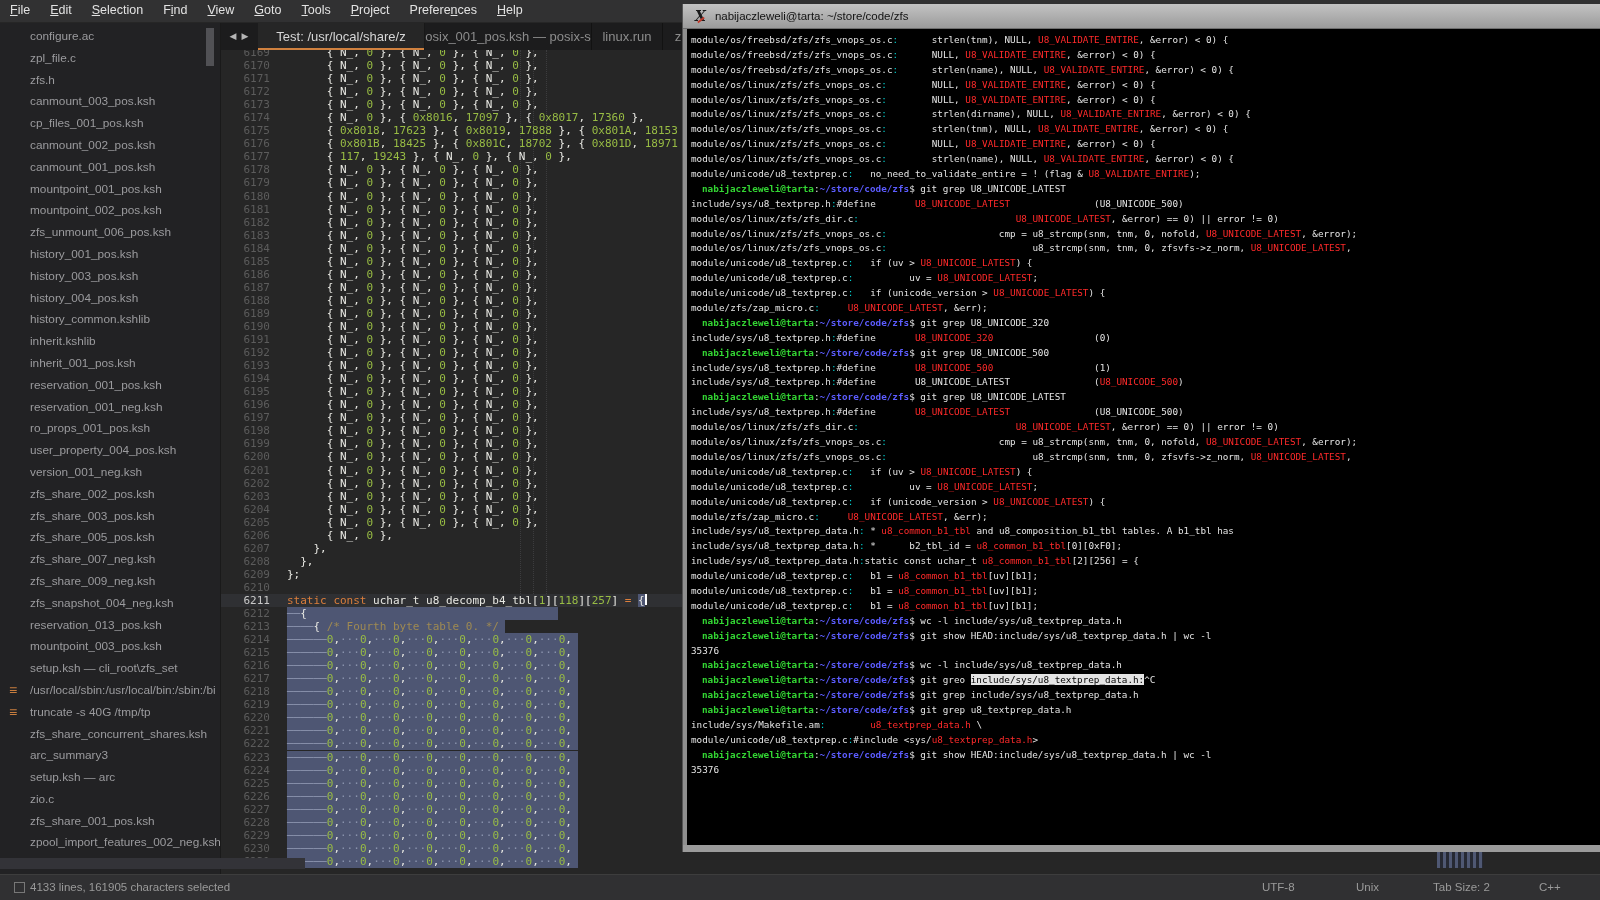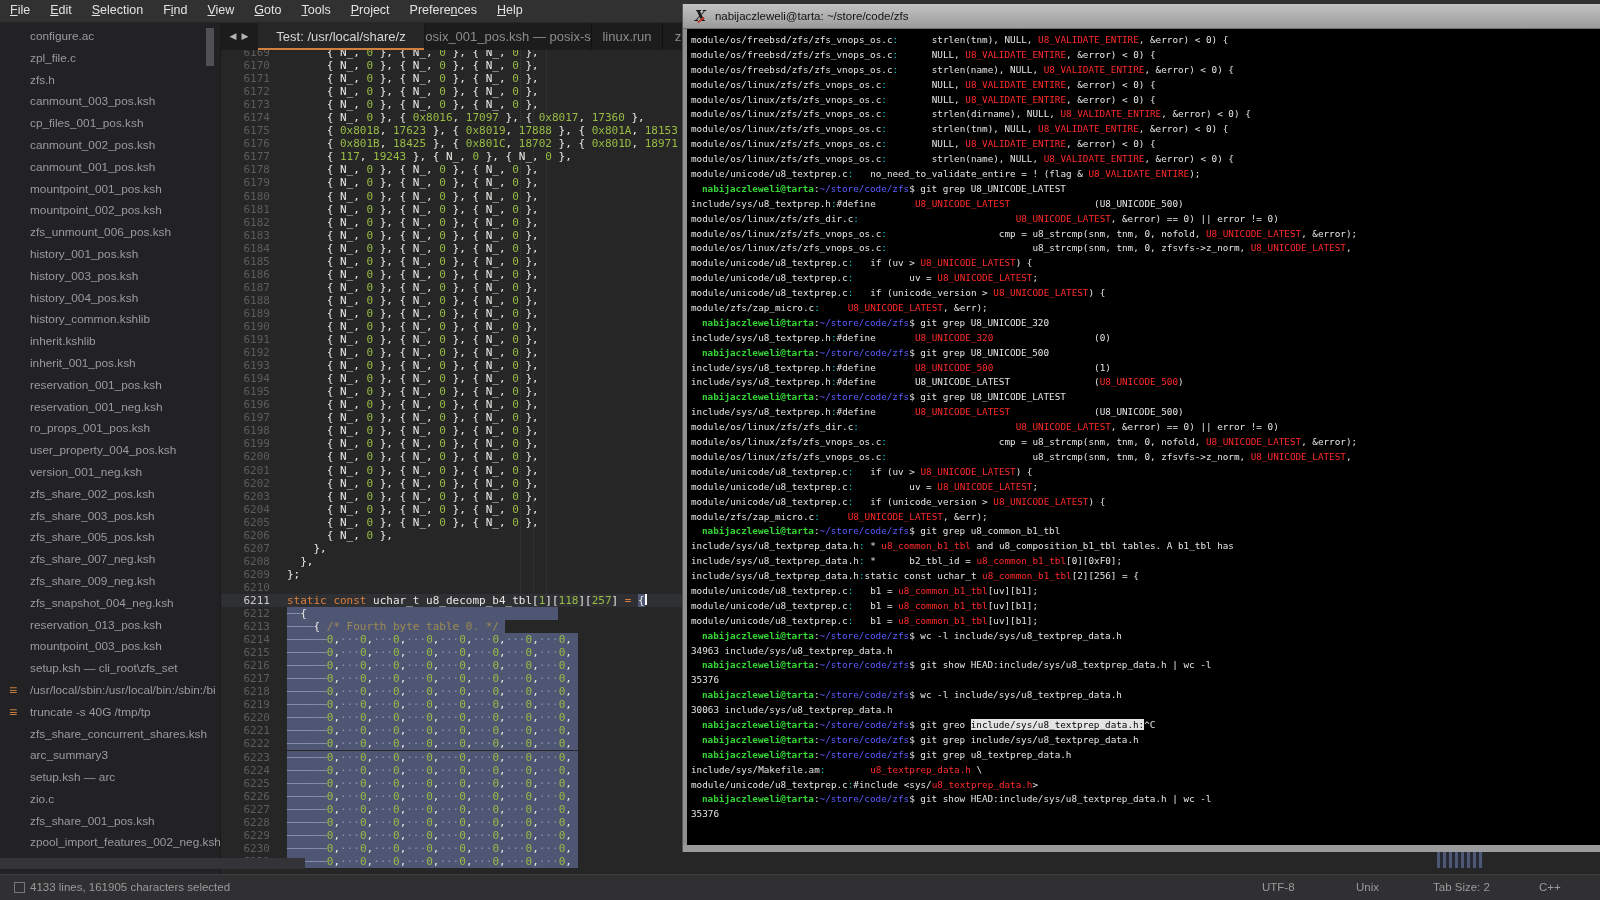--- a/index.html
+++ b/index.html
@@ -73,21 +73,21 @@
   #xterm-icon::after{content:"";position:absolute;left:2px;bottom:2px;width:8px;height:2px;
                      background:#c0392b;transform:rotate(-38deg);}
   #term-body{flex:1;background:#000;position:relative;overflow:hidden;
              font-family:"DejaVu Sans Mono",monospace;font-size:9.3px;}
   #term-scrollbar{position:absolute;left:0;top:0;width:4px;height:100%;background:#8f8f8f;}
   #term-lines{position:absolute;left:8px;top:4px;}
   .tline{height:14.9px;line-height:14.9px;white-space:pre;color:#e4e4e4;}
   .cy{color:#00cdcd;}
   .r{color:#ff2a2a;font-weight:normal;}
   .g{color:#33d633;font-weight:bold;margin-left:11px;}
-  .b{color:#5c5cff;font-weight:normal;}
+  .b{color:#5c5cff;font-weight:bold;}
   .iv{background:#e4e4e4;color:#000;}
   .t-cursor{display:inline-block;width:5.4px;height:12px;background:#cfcfcf;vertical-align:-2px;}
   #term-bottom{height:7px;background:#9b9b9b;}
 </style>
 </head>
 <body>
 
 <div id="screen">
 
   <div id="menubar">
@@ -285,33 +285,30 @@
           <div class="tline"><span>include/sys/u8_textprep.h</span><span class="cy">:</span><span>#define       U8_UNICODE_LATEST               (</span><span class="r">U8_UNICODE_500</span><span>)</span></div>
           <div class="tline"><span class="g">nabijaczleweli@tarta</span><span>:</span><span class="b">~/store/code/zfs</span><span>$ </span><span>git grep U8_UNICODE_LATEST</span></div>
           <div class="tline"><span>include/sys/u8_textprep.h</span><span class="cy">:</span><span>#define       </span><span class="r">U8_UNICODE_LATEST</span><span>               (U8_UNICODE_500)</span></div>
           <div class="tline"><span>module/os/linux/zfs/zfs_dir.c</span><span class="cy">:</span><span>                            </span><span class="r">U8_UNICODE_LATEST</span><span>, &amp;error) == 0) || error != 0)</span></div>
           <div class="tline"><span>module/os/linux/zfs/zfs_vnops_os.c</span><span class="cy">:</span><span>                    cmp = u8_strcmp(snm, tnm, 0, nofold, </span><span class="r">U8_UNICODE_LATEST</span><span>, &amp;error);</span></div>
           <div class="tline"><span>module/os/linux/zfs/zfs_vnops_os.c</span><span class="cy">:</span><span>                          u8_strcmp(snm, tnm, 0, zfsvfs-&gt;z_norm, </span><span class="r">U8_UNICODE_LATEST</span><span>,</span></div>
           <div class="tline"><span>module/unicode/u8_textprep.c</span><span class="cy">:</span><span>   if (uv &gt; </span><span class="r">U8_UNICODE_LATEST</span><span>) {</span></div>
           <div class="tline"><span>module/unicode/u8_textprep.c</span><span class="cy">:</span><span>          uv = </span><span class="r">U8_UNICODE_LATEST</span><span>;</span></div>
           <div class="tline"><span>module/unicode/u8_textprep.c</span><span class="cy">:</span><span>   if (unicode_version &gt; </span><span class="r">U8_UNICODE_LATEST</span><span>) {</span></div>
           <div class="tline"><span>module/zfs/zap_micro.c</span><span class="cy">:</span><span>     </span><span class="r">U8_UNICODE_LATEST</span><span>, &amp;err);</span></div>
-          <div class="tline"><span class="g">nabijaczleweli@tarta</span><span>:</span><span class="b">~/store/code/zfs</span><span>$ </span><span>git grep u8_common_b1_tbl</span></div>
           <div class="tline"><span>include/sys/u8_textprep_data.h</span><span class="cy">:</span><span> * </span><span class="r">u8_common_b1_tbl</span><span> and u8_composition_b1_tbl tables. A b1_tbl has</span></div>
           <div class="tline"><span>include/sys/u8_textprep_data.h</span><span class="cy">:</span><span> *      b2_tbl_id = </span><span class="r">u8_common_b1_tbl</span><span>[0][0xF0];</span></div>
           <div class="tline"><span>include/sys/u8_textprep_data.h</span><span class="cy">:</span><span>static const uchar_t </span><span class="r">u8_common_b1_tbl</span><span>[2][256] = {</span></div>
           <div class="tline"><span>module/unicode/u8_textprep.c</span><span class="cy">:</span><span>   b1 = </span><span class="r">u8_common_b1_tbl</span><span>[uv][b1];</span></div>
           <div class="tline"><span>module/unicode/u8_textprep.c</span><span class="cy">:</span><span>   b1 = </span><span class="r">u8_common_b1_tbl</span><span>[uv][b1];</span></div>
           <div class="tline"><span>module/unicode/u8_textprep.c</span><span class="cy">:</span><span>   b1 = </span><span class="r">u8_common_b1_tbl</span><span>[uv][b1];</span></div>
           <div class="tline"><span class="g">nabijaczleweli@tarta</span><span>:</span><span class="b">~/store/code/zfs</span><span>$ </span><span>wc -l include/sys/u8_textprep_data.h</span></div>
-          <div class="tline"><span>34963 include/sys/u8_textprep_data.h</span></div>
           <div class="tline"><span class="g">nabijaczleweli@tarta</span><span>:</span><span class="b">~/store/code/zfs</span><span>$ </span><span>git show HEAD:include/sys/u8_textprep_data.h | wc -l</span></div>
           <div class="tline"><span>35376</span></div>
           <div class="tline"><span class="g">nabijaczleweli@tarta</span><span>:</span><span class="b">~/store/code/zfs</span><span>$ </span><span>wc -l include/sys/u8_textprep_data.h</span></div>
-          <div class="tline"><span>30063 include/sys/u8_textprep_data.h</span></div>
           <div class="tline"><span class="g">nabijaczleweli@tarta</span><span>:</span><span class="b">~/store/code/zfs</span><span>$ </span><span>git greo </span><span class="iv">include/sys/u8_textprep_data.h:</span><span>^C</span></div>
           <div class="tline"><span class="g">nabijaczleweli@tarta</span><span>:</span><span class="b">~/store/code/zfs</span><span>$ </span><span>git grep include/sys/u8_textprep_data.h</span></div>
           <div class="tline"><span class="g">nabijaczleweli@tarta</span><span>:</span><span class="b">~/store/code/zfs</span><span>$ </span><span>git grep u8_textprep_data.h</span></div>
           <div class="tline"><span>include/sys/Makefile.am</span><span class="cy">:</span><span>        </span><span class="r">u8_textprep_data.h</span><span> \</span></div>
           <div class="tline"><span>module/unicode/u8_textprep.c</span><span class="cy">:</span><span>#include &lt;sys/</span><span class="r">u8_textprep_data.h</span><span>&gt;</span></div>
           <div class="tline"><span class="g">nabijaczleweli@tarta</span><span>:</span><span class="b">~/store/code/zfs</span><span>$ </span><span>git show HEAD:include/sys/u8_textprep_data.h | wc -l</span></div>
           <div class="tline"><span>35376</span></div>
         </div>
     </div>
     <div id="term-bottom"></div>

